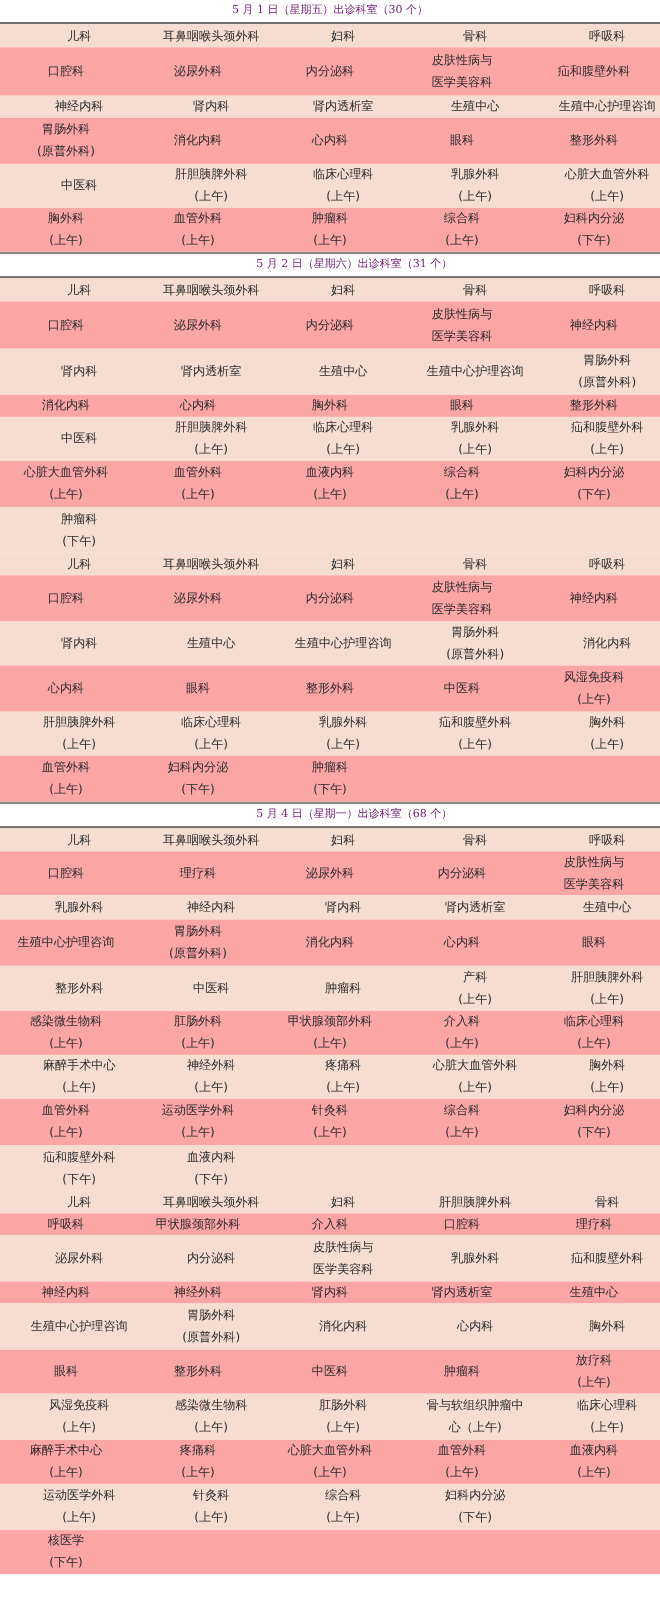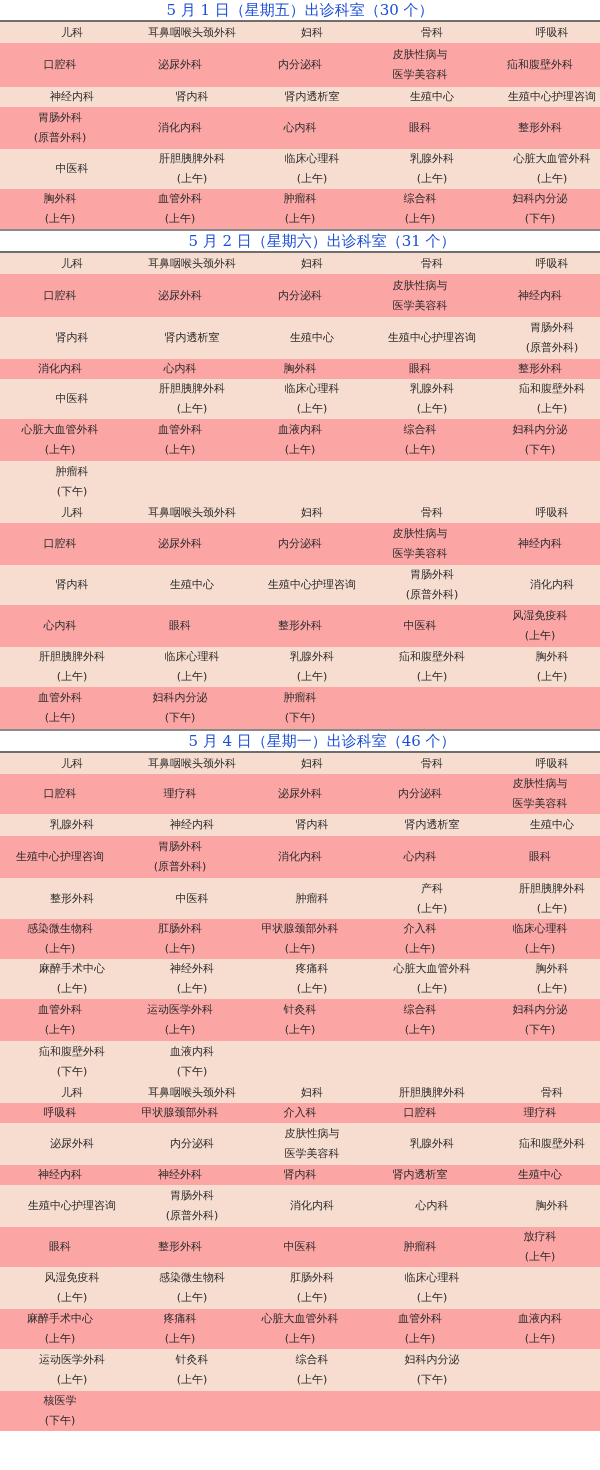--- a/index.html
+++ b/index.html
@@ -1,20 +1,20 @@
 <!DOCTYPE html>
 <html><head>
 <meta charset="utf-8">
 <style>
   html, body { margin: 0; padding: 0; background: #ffffff; }
   body { width: 600px; height: 1470px; overflow: hidden; font-family: "DejaVu Sans", sans-serif; color: #2a2a2a; }
   .section { width: 600px; }
   .sec-title {
     height: 20px; line-height: 20px; text-align: center;
-    font-family: "DejaVu Serif", serif; font-size: 15px; color: #1d4ed8;
+    font-family: "DejaVu Serif", serif; font-size: 10px; color: #701a75;
     border-bottom: 2px solid #6e6e6e; background: #fff;
   }
   .sec-title.top-border { border-top: 2px solid #8a8a8a; padding-left: 44px; }
   .row { display: flex; width: 600px; }
   .row.pink { background: #f6ddd0; padding-left: 12px; }
   .row.white { background: #fca5a5; }
   .cell {
     width: 120px; display: flex; flex-direction: column; align-items: center; justify-content: center;
     font-size: 11px; line-height: 20px; text-align: center; color: #2b2b2b; box-sizing: border-box;
   }
@@ -371,21 +371,21 @@
         </div>
         <div class="cell">
           <span>肿瘤科</span>
           <span>(下午)</span>
         </div>
         <div class="cell"></div>
         <div class="cell"></div>
       </div>
     </div>
     <div class="section">
-      <div class="sec-title top-border">5 月 4 日（星期一）出诊科室（46 个）</div>
+      <div class="sec-title top-border">5 月 4 日（星期一）出诊科室（68 个）</div>
       <div class="row pink" style="height: 21px;">
         <div class="cell">
           <span>儿科</span>
         </div>
         <div class="cell">
           <span>耳鼻咽喉头颈外科</span>
         </div>
         <div class="cell">
           <span>妇科</span>
         </div>
@@ -659,20 +659,24 @@
           <span>风湿免疫科</span>
           <span>(上午)</span>
         </div>
         <div class="cell">
           <span>感染微生物科</span>
           <span>(上午)</span>
         </div>
         <div class="cell">
           <span>肛肠外科</span>
           <span>(上午)</span>
+        </div>
+        <div class="cell">
+          <span>骨与软组织肿瘤中</span>
+          <span>心（上午)</span>
         </div>
         <div class="cell">
           <span>临床心理科</span>
           <span>(上午)</span>
         </div>
       </div>
       <div class="row white" style="height: 40px;">
         <div class="cell">
           <span>麻醉手术中心</span>
           <span>(上午)</span>

